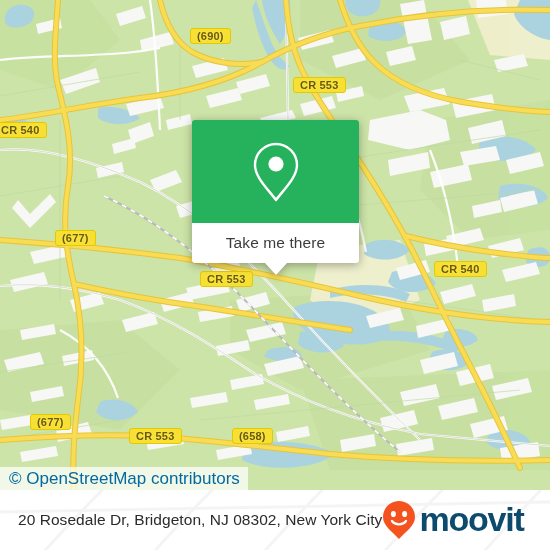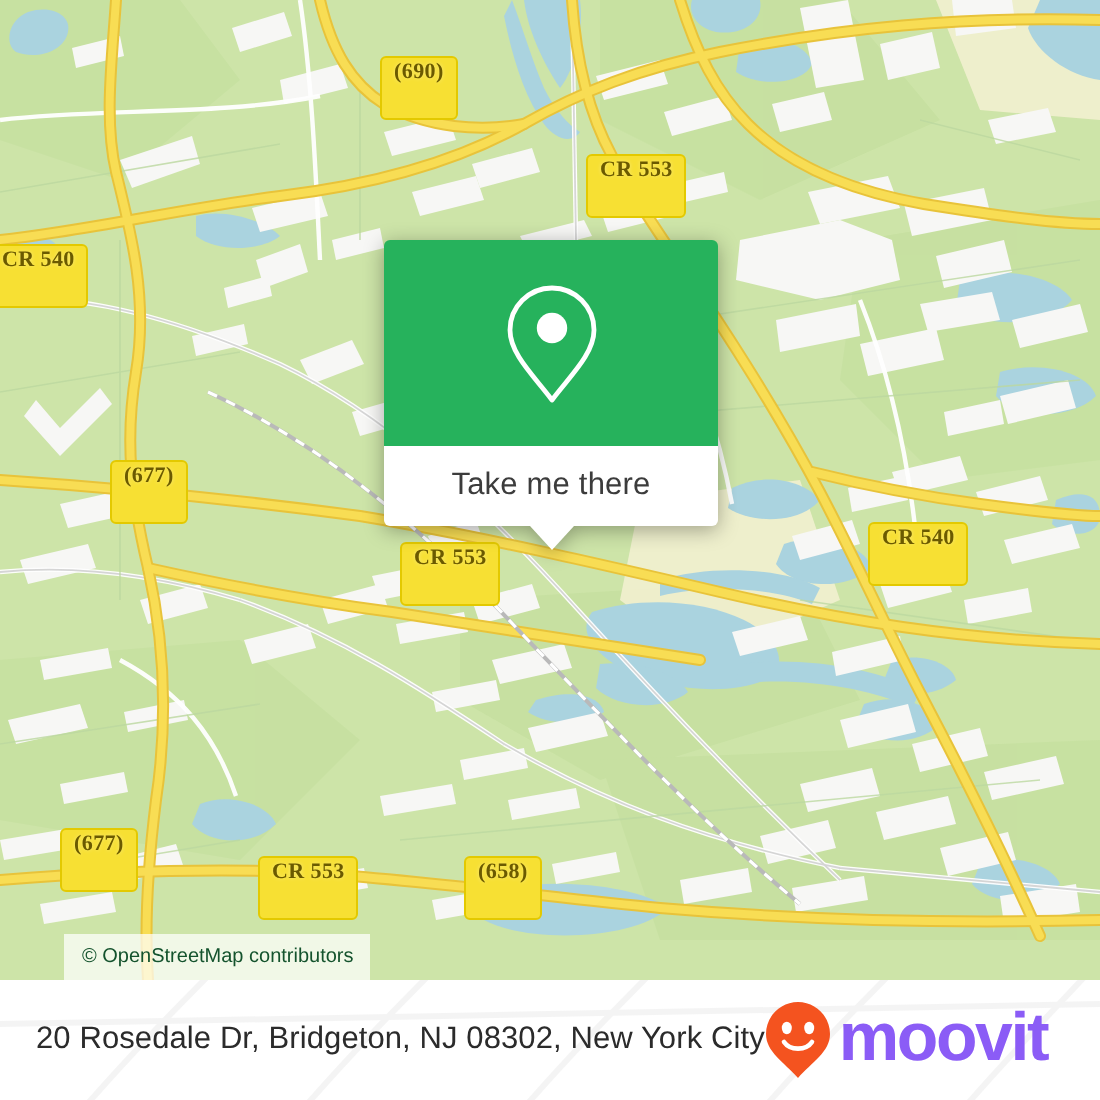--- a/index.html
+++ b/index.html
@@ -17,35 +17,34 @@
   
   .shield{
     position:absolute;
     background:#f7e033;
     border:1.5px solid #e3c900;
     border-radius:3px;
     color:#6b5a00;
     font-size:11px;
     font-weight:bold;
     line-height:13px;
-    padding:1px 6px 16px 6px;
+    padding:1px 6px 0 6px;
     white-space:nowrap;
     letter-spacing:.2px;
-    font-family:Liberation Serif, serif;
+    font-family:Liberation Sans, sans-serif;
     text-shadow:0 0 2px rgba(255,255,255,.35);
   }
 
   
   .attrib{
     position:absolute;left:0;top:467px;
     background:rgba(255,255,255,.72);
-    color:#14532d;font-size:10px;line-height:23px;
+    color:#0369a1;font-size:17px;line-height:23px;
     padding:0 8px 0 9px;
     white-space:nowrap;
-    margin-left:32px;
   }
 
   
   .callout{
     position:absolute;left:192px;top:120px;width:133px;
     filter:drop-shadow(0 2px 5px rgba(0,0,0,.33));
   }
   .callout-top{
     width:167px;height:103px;
     background:#26b25c;
@@ -82,21 +81,21 @@
   .footer-inner{
     position:absolute;left:0;top:0;width:550px;height:60px;
     display:flex;align-items:center;
     padding:0 14px 0 18px;box-sizing:border-box;
   }
   .footer-address{
     color:#2b2b2b;font-size:15.5px;letter-spacing:.05px;white-space:nowrap;
   }
   .brand{display:flex;align-items:center;gap:3px;}
   .brand-word{
-    color:#8b5cf6;font-size:34px;font-weight:bold;letter-spacing:-1.2px;
+    color:#0c4a6e;font-size:34px;font-weight:bold;letter-spacing:-1.2px;
     line-height:34px;position:relative;top:-1px;
   }
 </style>
 </head>
 <body>
 
 <div class="screen">
 
   <div class="map">
     <svg width="550" height="490" viewBox="0 0 550 490" xmlns="http://www.w3.org/2000/svg">

